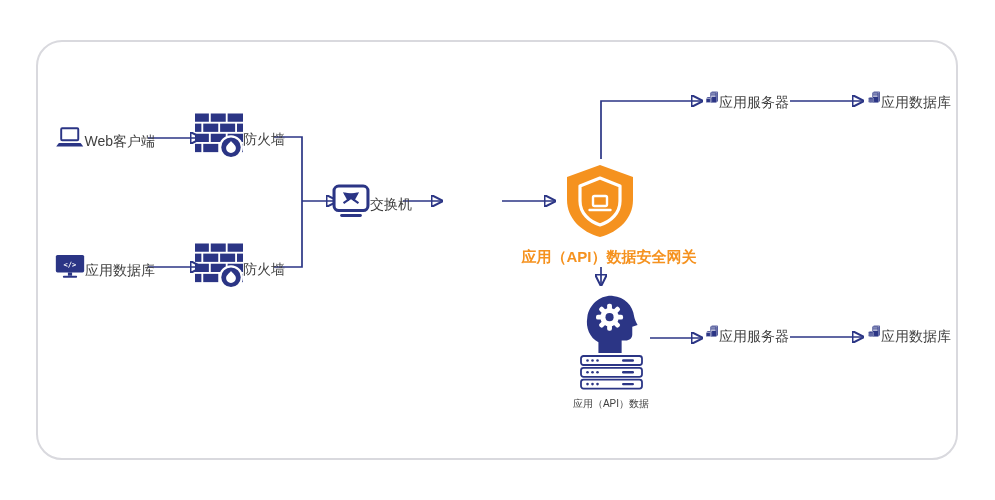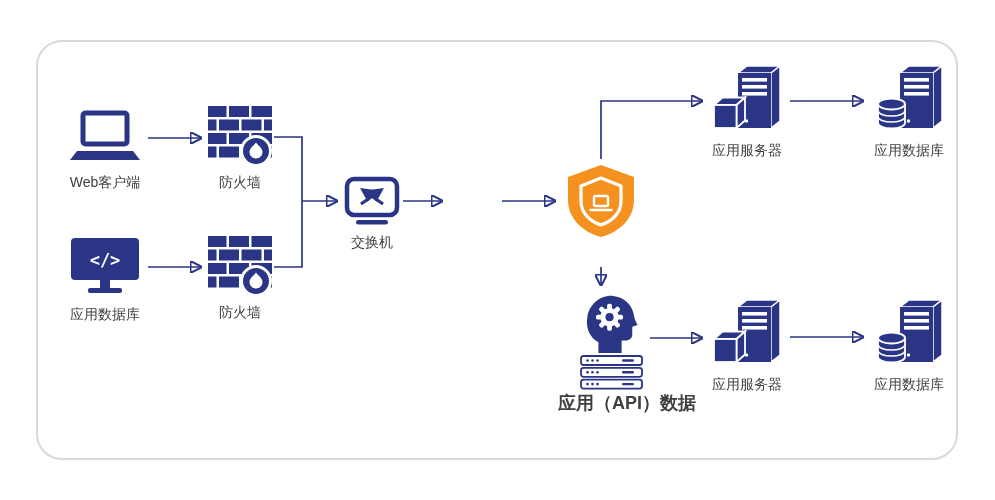--- a/index.html
+++ b/index.html
@@ -12,21 +12,21 @@
     font-family: "Liberation Sans", "DejaVu Sans", sans-serif;
   }
   .card {
     position: absolute; left: 36px; top: 40px; width: 922px; height: 420px;
     border: 2px solid var(--border); border-radius: 26px; background: #fff;
   }
   .connectors { position: absolute; left: 0; top: 0; width: 995px; height: 500px; }
   .connectors path { stroke: var(--navy); stroke-width: 1.7; fill: none; }
   .arrowhead { fill: var(--navy); }
 
-  .node { position: absolute; display: flex; flex-direction: column; align-items: center; }
+  .node { position: absolute; display: flex; flex-direction: row; align-items: center; }
   .node svg { color: var(--navy); display: block; }
   .node .lbl { margin-top: 8px; font-size: 14px; color: var(--label); white-space: nowrap; }
   .node.srv .lbl { margin-top: 12px; }
   .shield svg { color: var(--orange); }
 
   .n-web    { left: 55px;  top: 110px; width: 100px; }
   .n-fw1    { left: 195px; top: 106px; width: 90px; }
   .n-apic   { left: 55px;  top: 236px; width: 100px; }
   .n-fw2    { left: 195px; top: 236px; width: 90px; }
   .n-sw     { left: 332px; top: 176px; width: 80px; }
@@ -38,22 +38,22 @@
   .n-db2    { left: 867px; top: 298px; width: 84px; }
 
   .gw-label {
     position: absolute; left: 493px; top: 248px; width: 232px; text-align: center;
     font-size: 15px; font-weight: bold; color: var(--orange); white-space: nowrap;
   }
   .mgmt { position: absolute; left: 523px; top: 290px; width: 176px; height: 152px; }
   .mgmt .head { position: absolute; left: 59px; top: 1px; color: var(--navy); }
   .mgmt .rack { position: absolute; left: 57px; top: 65px; color: var(--navy); }
   .mgmt .mgmt-label {
-    position: absolute; left: 16px; top: 102px; width: 176px; text-align: center;
-    font-size: 18px; color: var(--label); line-height: 23px; white-space: nowrap; font-weight: bold;
+    position: absolute; left: 0; top: 102px; width: 176px; text-align: center;
+    font-size: 10px; color: var(--label); line-height: 23px; white-space: nowrap;
   }
 </style>
 </head>
 <body>
 
 <div class="canvas">
 
   <div class="card"></div>
 
   <svg class="connectors" viewBox="0 0 995 500">
@@ -158,20 +158,21 @@
 
 
   <div class="node shield n-shield">
     <svg width="78" height="76" viewBox="0 0 78 76">
       <path d="M39 2 L72 14 V37 C72 55 58 69 39 74 C20 69 6 55 6 37 V14 Z" fill="currentColor"></path>
       <path d="M39 15 L59 23 V38 C59 50 50 58.5 39 62 C28 58.5 19 50 19 38 V23 Z" fill="none" stroke="#fff" stroke-width="3.2" stroke-linejoin="round"></path>
       <rect x="32" y="33" width="14" height="10" rx="1.5" fill="none" stroke="#fff" stroke-width="2.4"></rect>
       <path d="M28.5 47 H49.5" stroke="#fff" stroke-width="2.4" stroke-linecap="round"></path>
     </svg>
   </div>
+  <div class="gw-label">应用（API）数据安全网关</div>
 
   <div class="node srv n-srv1">
     <svg width="78" height="66" viewBox="0 0 78 66">
       <g>
         <polygon points="30,9 39,2 72,2 63,9" fill="currentColor" stroke="#fff" stroke-width="1.5"></polygon>
         <polygon points="63,9 72,2 72,57 63,64" fill="currentColor" stroke="#fff" stroke-width="1.5"></polygon>
         <rect x="30" y="9" width="33" height="55" fill="currentColor"></rect>
         <rect x="34" y="14" width="25" height="3.6" fill="#fff"></rect>
         <rect x="34" y="21" width="25" height="3.6" fill="#fff"></rect>
         <rect x="34" y="28" width="25" height="3.6" fill="#fff"></rect>

